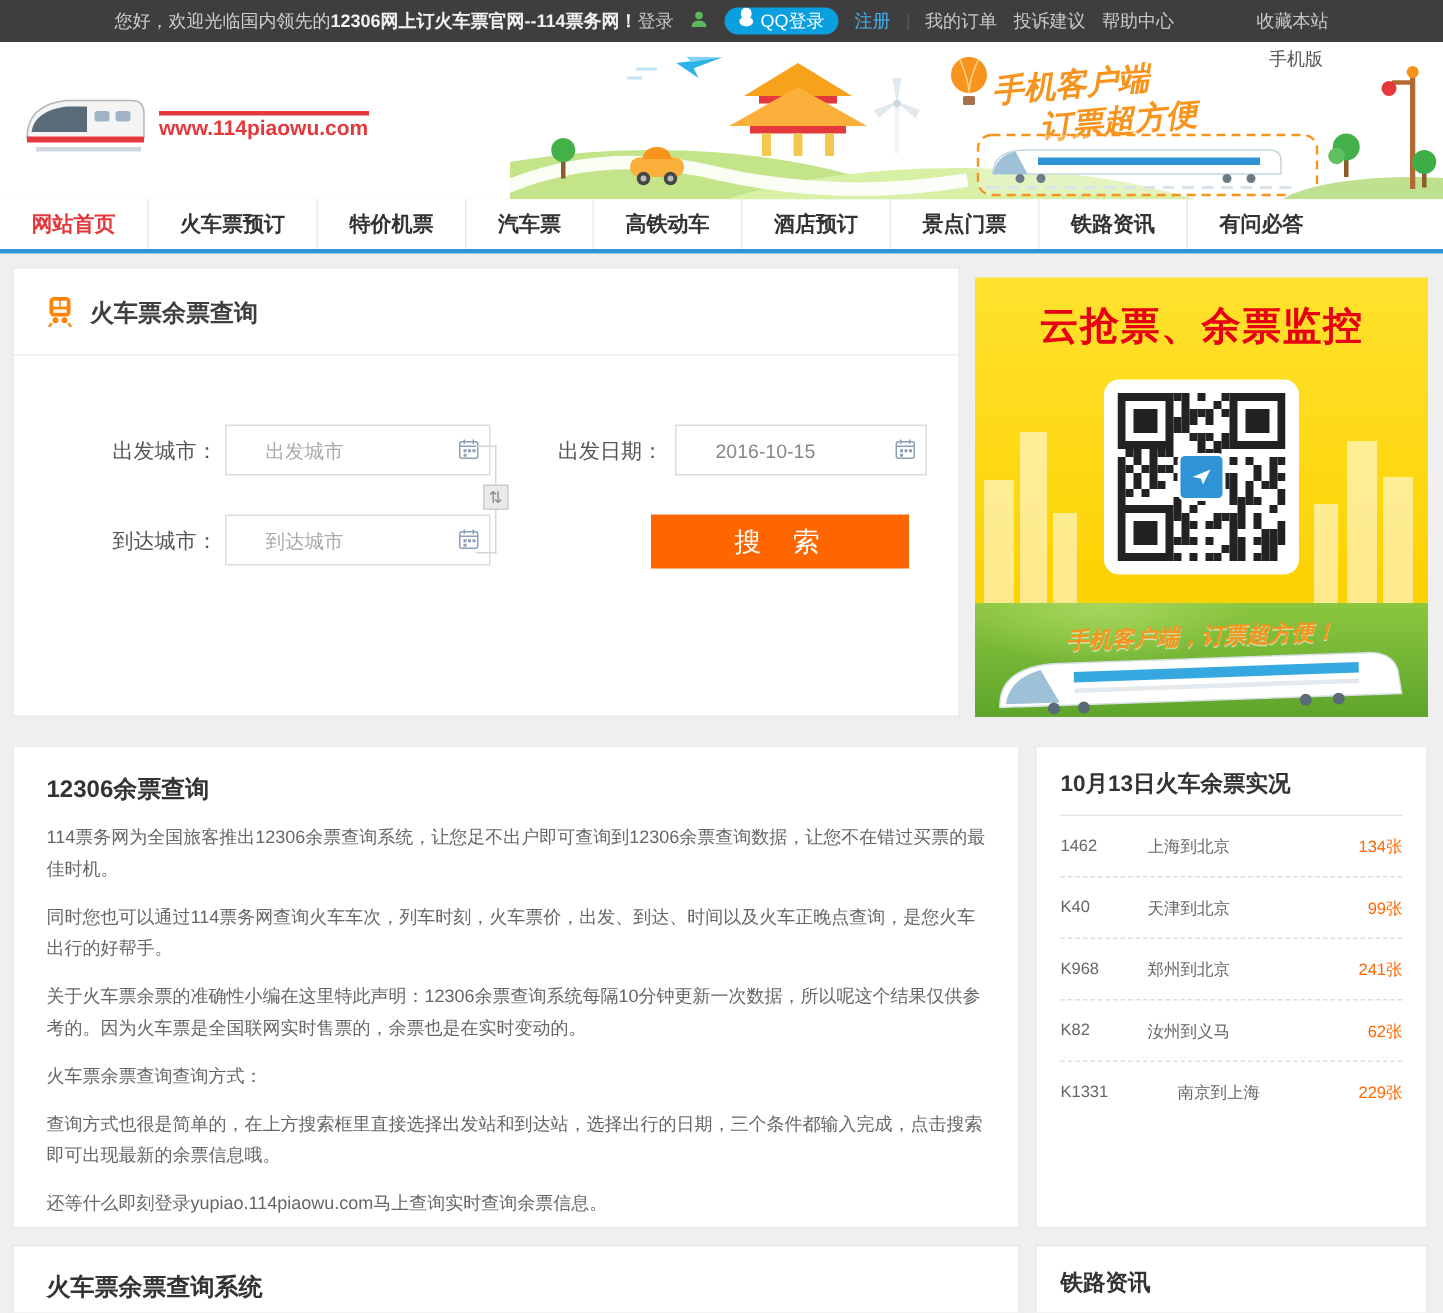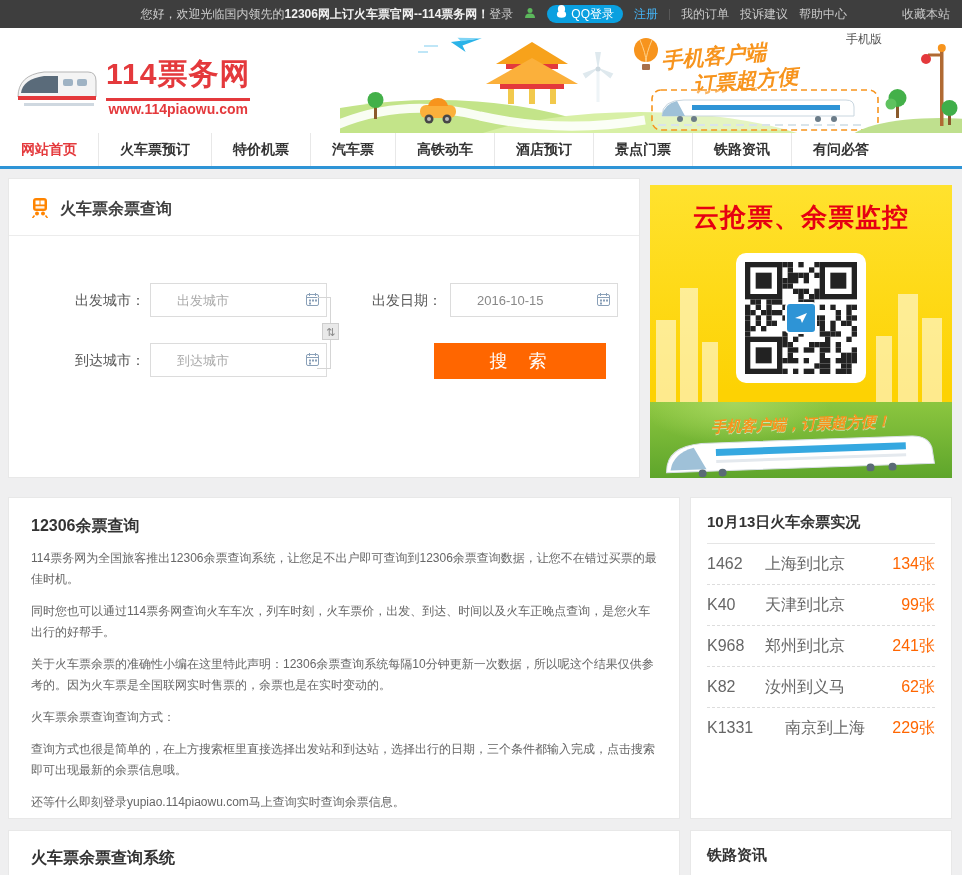--- a/index.html
+++ b/index.html
@@ -4,21 +4,21 @@
 <style>
   html,body{margin:0;padding:0;}
   body{width:962px;height:875px;overflow:hidden;background:#efeff0;
        font-family:"Liberation Sans","DejaVu Sans",sans-serif;}
   a{text-decoration:none;cursor:pointer;}
   .page{position:relative;width:962px;height:875px;overflow:hidden;background:#efeff0;}
 
   
   .topbar{position:absolute;left:0;top:0;width:100%;height:28px;background:#3e3e3e;
           color:#c9c9c9;font-size:12px;display:flex;align-items:center;
-          justify-content:flex-end;padding:0 12px;box-sizing:border-box;}
+          justify-content:center;padding:0 12px;box-sizing:border-box;}
   .tb-left span{color:#cfcfcf;}
   .tb-left b{color:#f2f2f2;}
   .tb-right{display:flex;align-items:center;gap:11px;}
   .tb-link{color:#c9c9c9;}
   .tb-link.blue{color:#45b2f2;}
   .qq-btn{display:flex;align-items:center;gap:4px;background:#0aa0e0;color:#fff;
           height:18px;line-height:18px;padding:0 9px;border-radius:9px;font-size:12px;}
   .tb-link.fav{margin-left:44px;}
   .sep{width:1px;height:11px;background:#585858;}
 
@@ -95,21 +95,21 @@
              text-shadow:0 1px 0 rgba(255,255,255,.55);}
   .ad-train{position:absolute;left:10px;bottom:0;transform:rotate(-2deg);}
 
   
   .article{left:8px;top:497px;width:672px;height:322px;padding:18px 22px;}
   .article h2{margin:0 0 4px;font-size:16px;color:#333;}
   .article p{margin:11px 0;font-size:12px;color:#666;line-height:21px;}
   .tickets{left:690px;top:497px;width:262px;height:322px;padding:15px 16px 0;}
   .tickets h2{margin:0;font-size:15px;color:#333;padding-bottom:11px;border-bottom:1px solid #e5e5e5;}
   .t-row{display:flex;align-items:center;height:40px;border-bottom:1px dashed #ddd;
-         font-size:16px;color:#666;}
+         font-size:11px;color:#666;}
   .t-row:last-child{border-bottom:none;gap:20px;}
   .t-train{width:58px;color:#666;}
   .t-route{flex:1;color:#666;}
   .t-count{color:#f60;}
 
   
   .bottom-left{left:8px;top:830px;width:672px;height:70px;padding:17px 22px;}
   .bottom-left h2{margin:0;font-size:16px;color:#333;}
   .bottom-right{left:690px;top:830px;width:262px;height:70px;padding:15px 16px;}
   .bottom-right h2{margin:0;font-size:15px;color:#333;padding-bottom:11px;border-bottom:1px solid #e5e5e5;}
@@ -152,21 +152,20 @@
         <svg width="86" height="50" viewBox="0 0 86 50">
           <path d="M4 38 Q4 16 30 13 L74 13 Q82 13 82 22 L82 38 Z" fill="#f4f4f4" stroke="#b5b5b5"></path>
           <path d="M7 34 Q9 20 30 17 L44 17 L44 34 Z" fill="#5a6b7a"></path>
           <rect x="49" y="20" width="10" height="7" rx="2" fill="#9fb3c4"></rect>
           <rect x="63" y="20" width="10" height="7" rx="2" fill="#9fb3c4"></rect>
           <rect x="4" y="37" width="78" height="4" fill="#e4393c"></rect>
           <rect x="10" y="44" width="70" height="3" fill="#cfd8e0"></rect>
         </svg>
       </span>
       <span class="logo-text">
-        <span class="logo-name">114票务网</span>
         <span class="logo-url">www.114piaowu.com</span>
       </span>
     </a>
     <div class="banner">
       <svg width="622" height="105" viewBox="0 0 622 105">
         <ellipse cx="95" cy="150" rx="215" ry="78" fill="#c3e489"></ellipse>
         <ellipse cx="300" cy="166" rx="235" ry="82" fill="#d8f0a6"></ellipse>
         <path d="M-10 100 Q60 68 140 88 Q220 106 305 92" stroke="#ffffff" stroke-width="9" fill="none" opacity="0.9"></path>
         <g transform="translate(28,62)">
             <rect x="6" y="16" width="3" height="13" fill="#8a5a2b"></rect>

